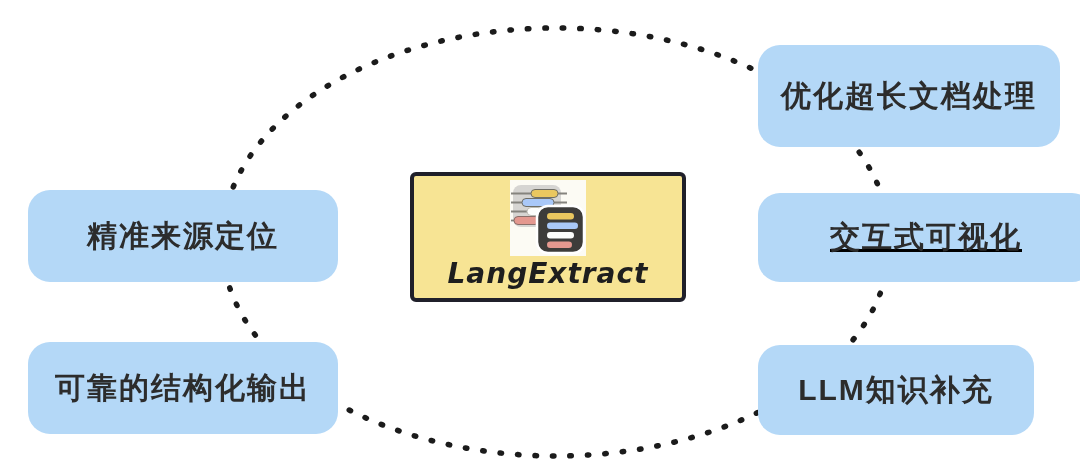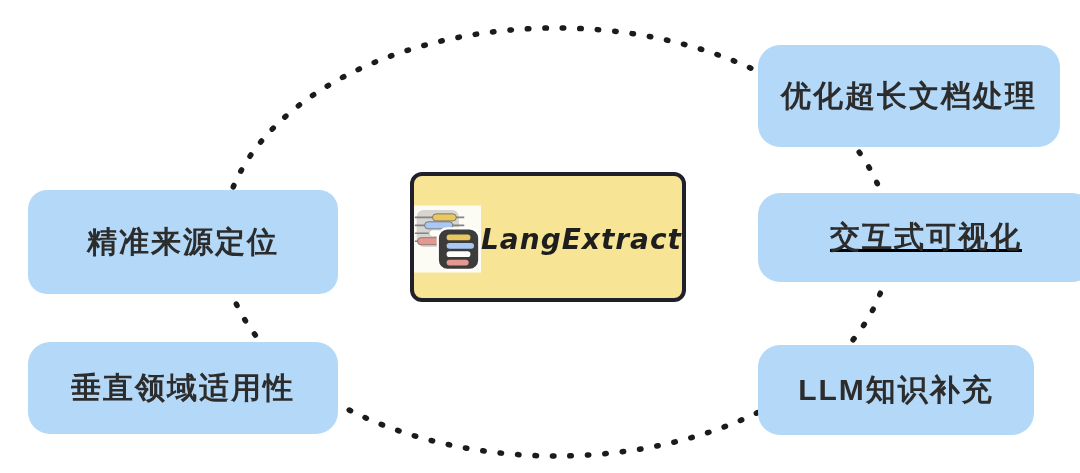--- a/index.html
+++ b/index.html
@@ -37,24 +37,24 @@
     white-space: nowrap;
   }
   .center-card {
     position: absolute;
     left: 410px;
     top: 172px;
     width: 276px;
     height: 130px;
     background: var(--center_bg, #F7E494);
     border: 4px solid var(--center_border, #20202A);
-    border-radius: 12px;
+    border-radius: 6px;
     box-sizing: border-box;
     display: flex;
-    flex-direction: row;
+    flex-direction: column;
     align-items: center;
     justify-content: flex-start;
     padding-top: 4px;
   }
   .logo {
     width: 78px;
     height: 76px;
     display: block;
     line-height: 0;
   }
@@ -72,25 +72,25 @@
 </style>
 </head>
 <body>
 
 <div class="stage">
 
   <svg class="ring" width="1080" height="473">
     <ellipse cx="556" cy="242" rx="334" ry="214" fill="none" style="stroke: var(--ellipse_dots, #1B1B1B);" stroke-width="5.5" stroke-dasharray="1.5 16" stroke-linecap="round"></ellipse>
   </svg>
 
-  <div class="feature" style="left:28px; top:190px; width:310px; height:104px;border-radius:19px;">
+  <div class="feature" style="left:28px; top:190px; width:310px; height:92px;">
     <span>精准来源定位</span>
   </div>
   <div class="feature" style="left:28px; top:342px; width:310px; height:92px;">
-    <span>垂直领域适用性</span>
+    <span>可靠的结构化输出</span>
   </div>
 
   <div class="feature" style="left:758px; top:45px; width:302px; height:102px;">
     <span>优化超长文档处理</span>
   </div>
   <div class="feature" style="left:758px; top:193px; width:336px; height:89px;text-decoration:underline;">
     <span>交互式可视化</span>
   </div>
   <div class="feature" style="left:758px; top:345px; width:276px; height:90px;">
     <span>LLM知识补充</span>

